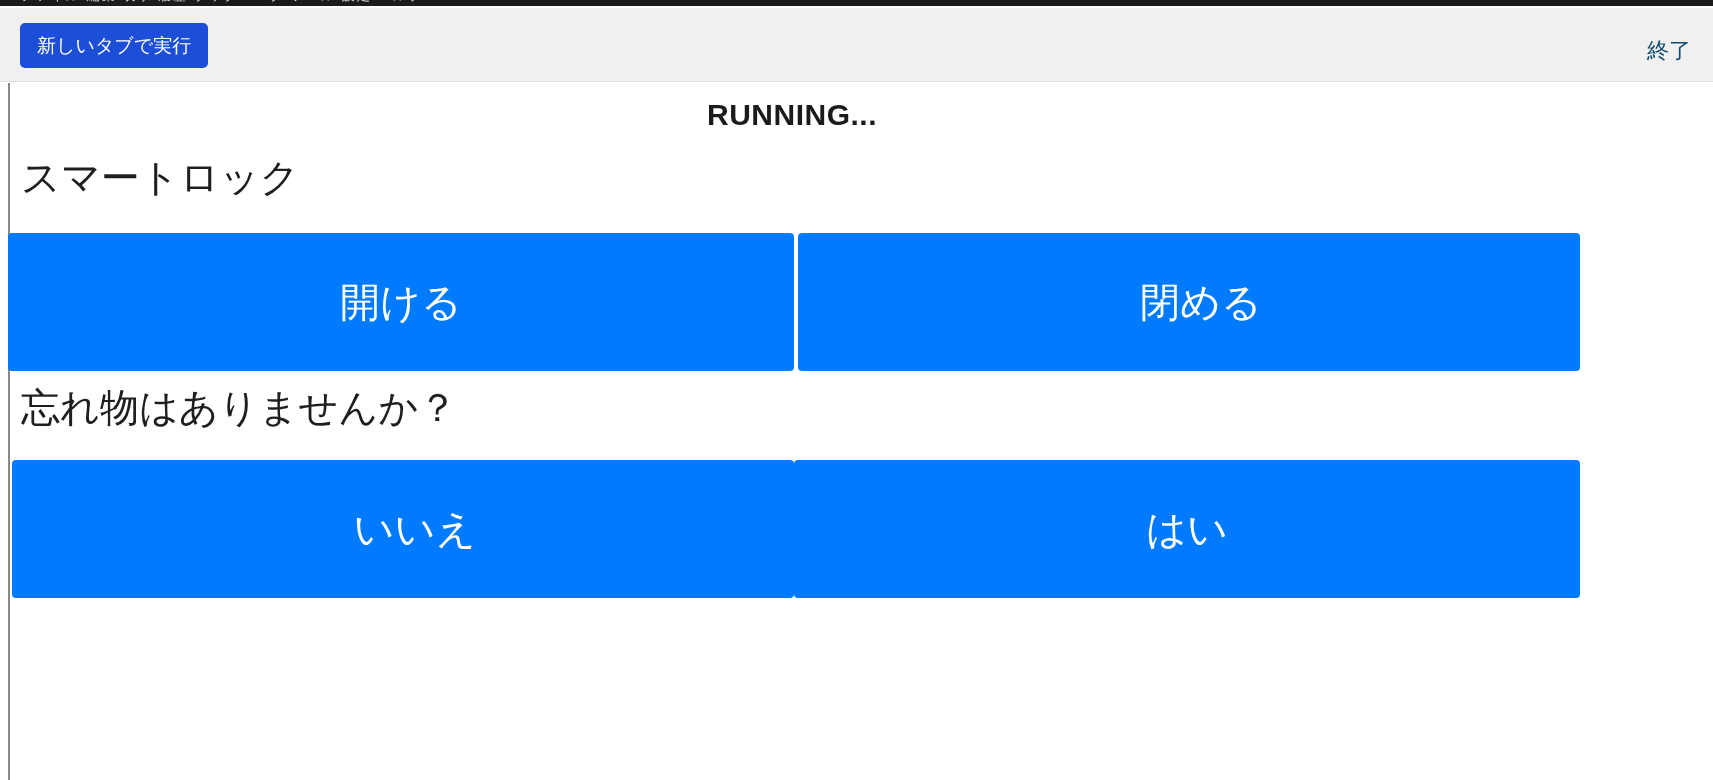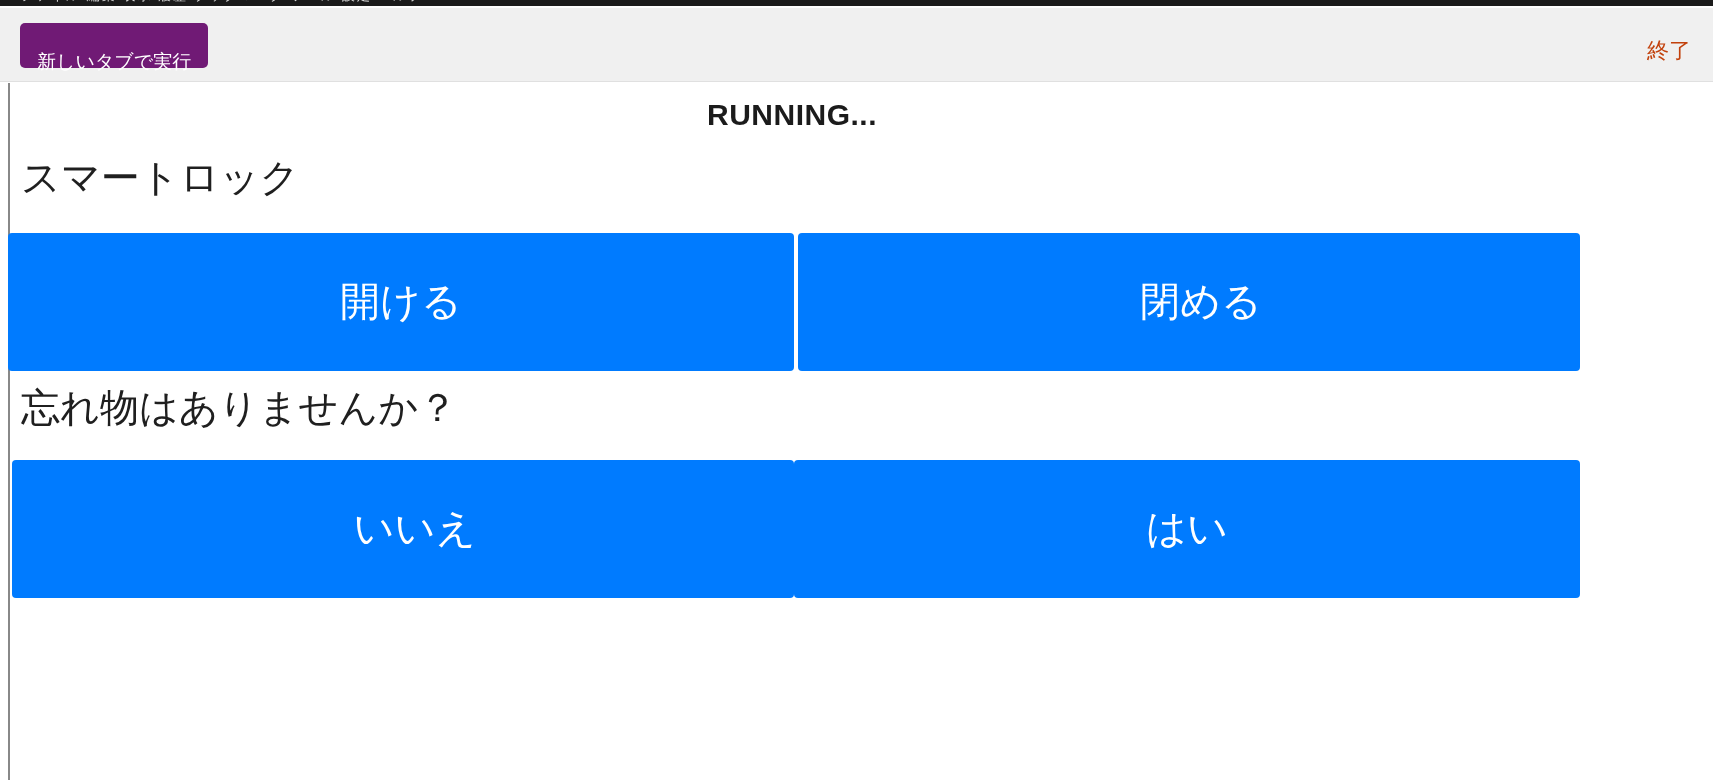--- a/index.html
+++ b/index.html
@@ -61,38 +61,38 @@
     height: 74px;
     background: #f0f0f0;
     border-bottom: 1px solid #e0e0e0;
     box-sizing: border-box;
   }
   .run-button {
     position: absolute;
     left: 20px;
     top: 15px;
     height: 45px;
-    padding: 16px 17px;
-    background: #701a75;
+    padding: 0 17px;
+    background: #1d4ed8;
     color: #ffffff;
     border: none;
     border-radius: 5px;
     font-family: "Liberation Sans", "DejaVu Sans", sans-serif;
     font-size: 19px;
     line-height: 45px;
     cursor: pointer;
     white-space: nowrap;
     text-align: center;
   }
   .quit-link {
     position: absolute;
     right: 22px;
     top: 28px;
     font-size: 22px;
-    color: #c2410c;
+    color: #0c4a6e;
     cursor: pointer;
     white-space: nowrap;
   }
 
   
   .app-viewport {
     position: absolute;
     top: 83px;
     left: 8px;
     width: 1713px;
@@ -143,21 +143,21 @@
   .row-forgot { top: 377px; }
 
   .action-button {
     flex: 0 0 786px;
     width: 786px;
     height: 138px;
     background: #007bff;
     color: #ffffff;
     border: none;
     border-radius: 4px;
-    font-family: Liberation Serif, serif;
+    font-family: Liberation Sans, sans-serif;
     font-size: 40px;
     line-height: 138px;
     text-align: center;
     cursor: pointer;
     padding: 0;
     box-sizing: border-box;
     white-space: nowrap;
   }
   .action-button.right-cell {
     flex: 0 0 782px;

